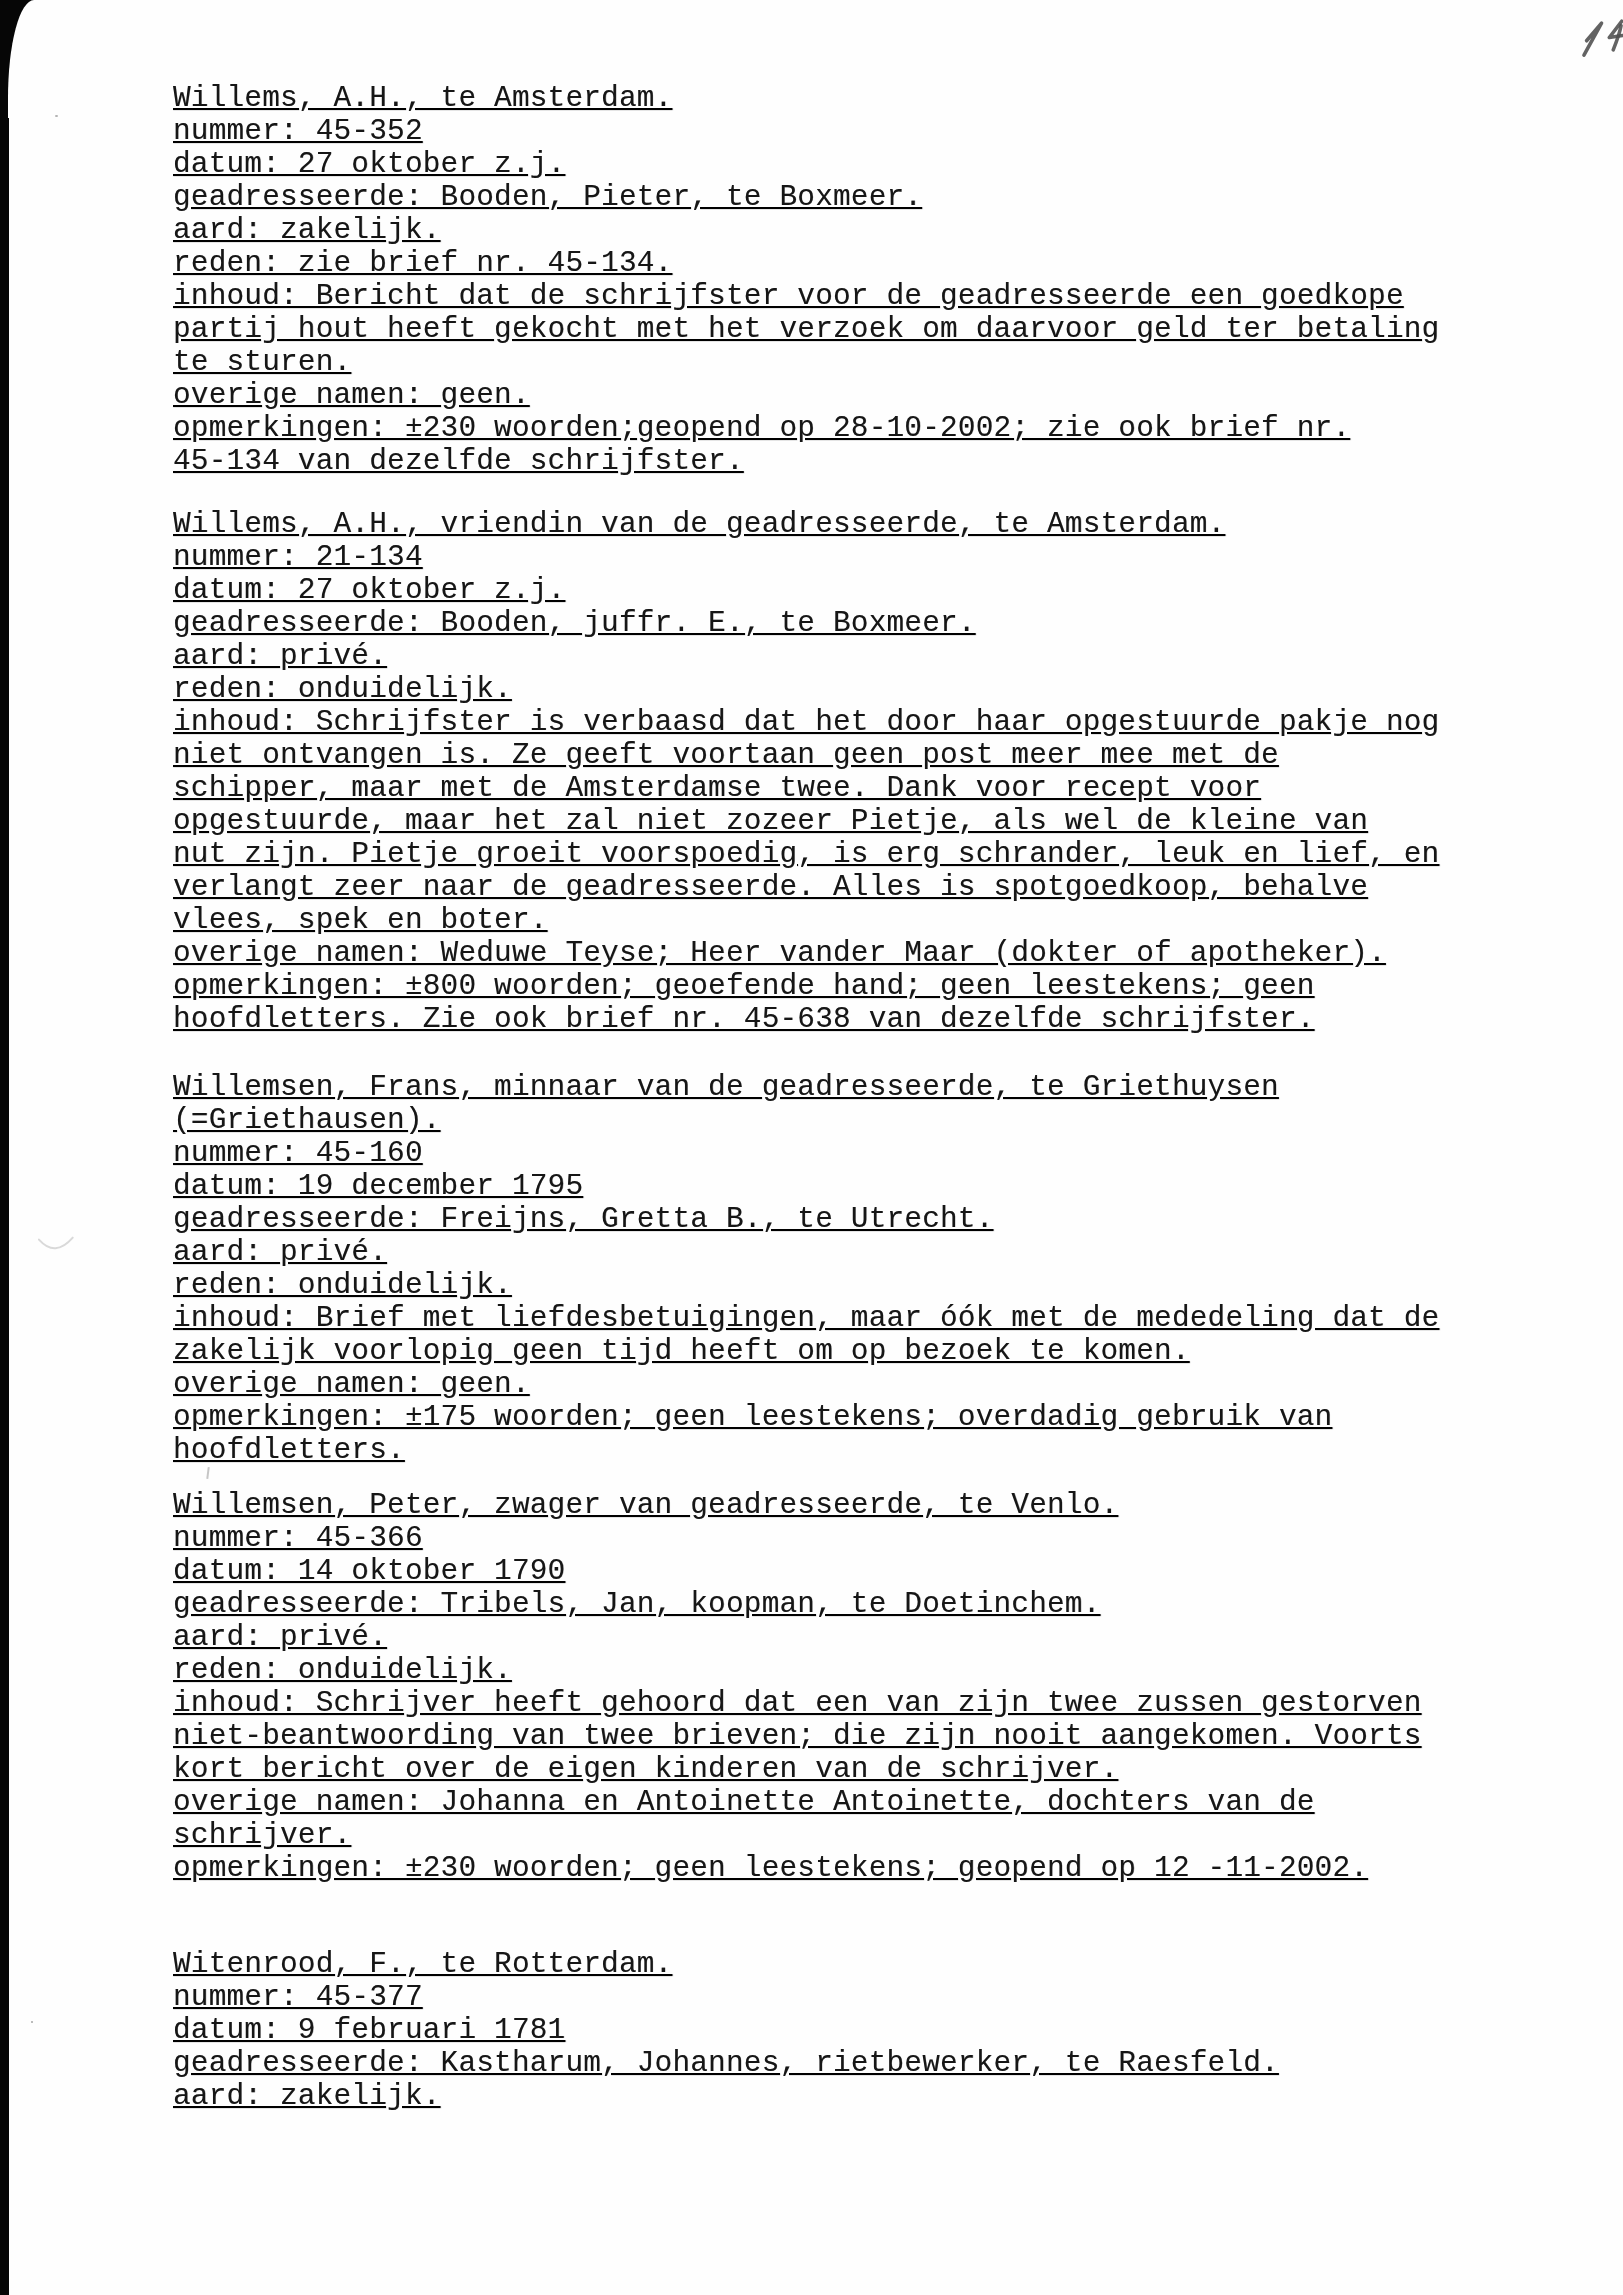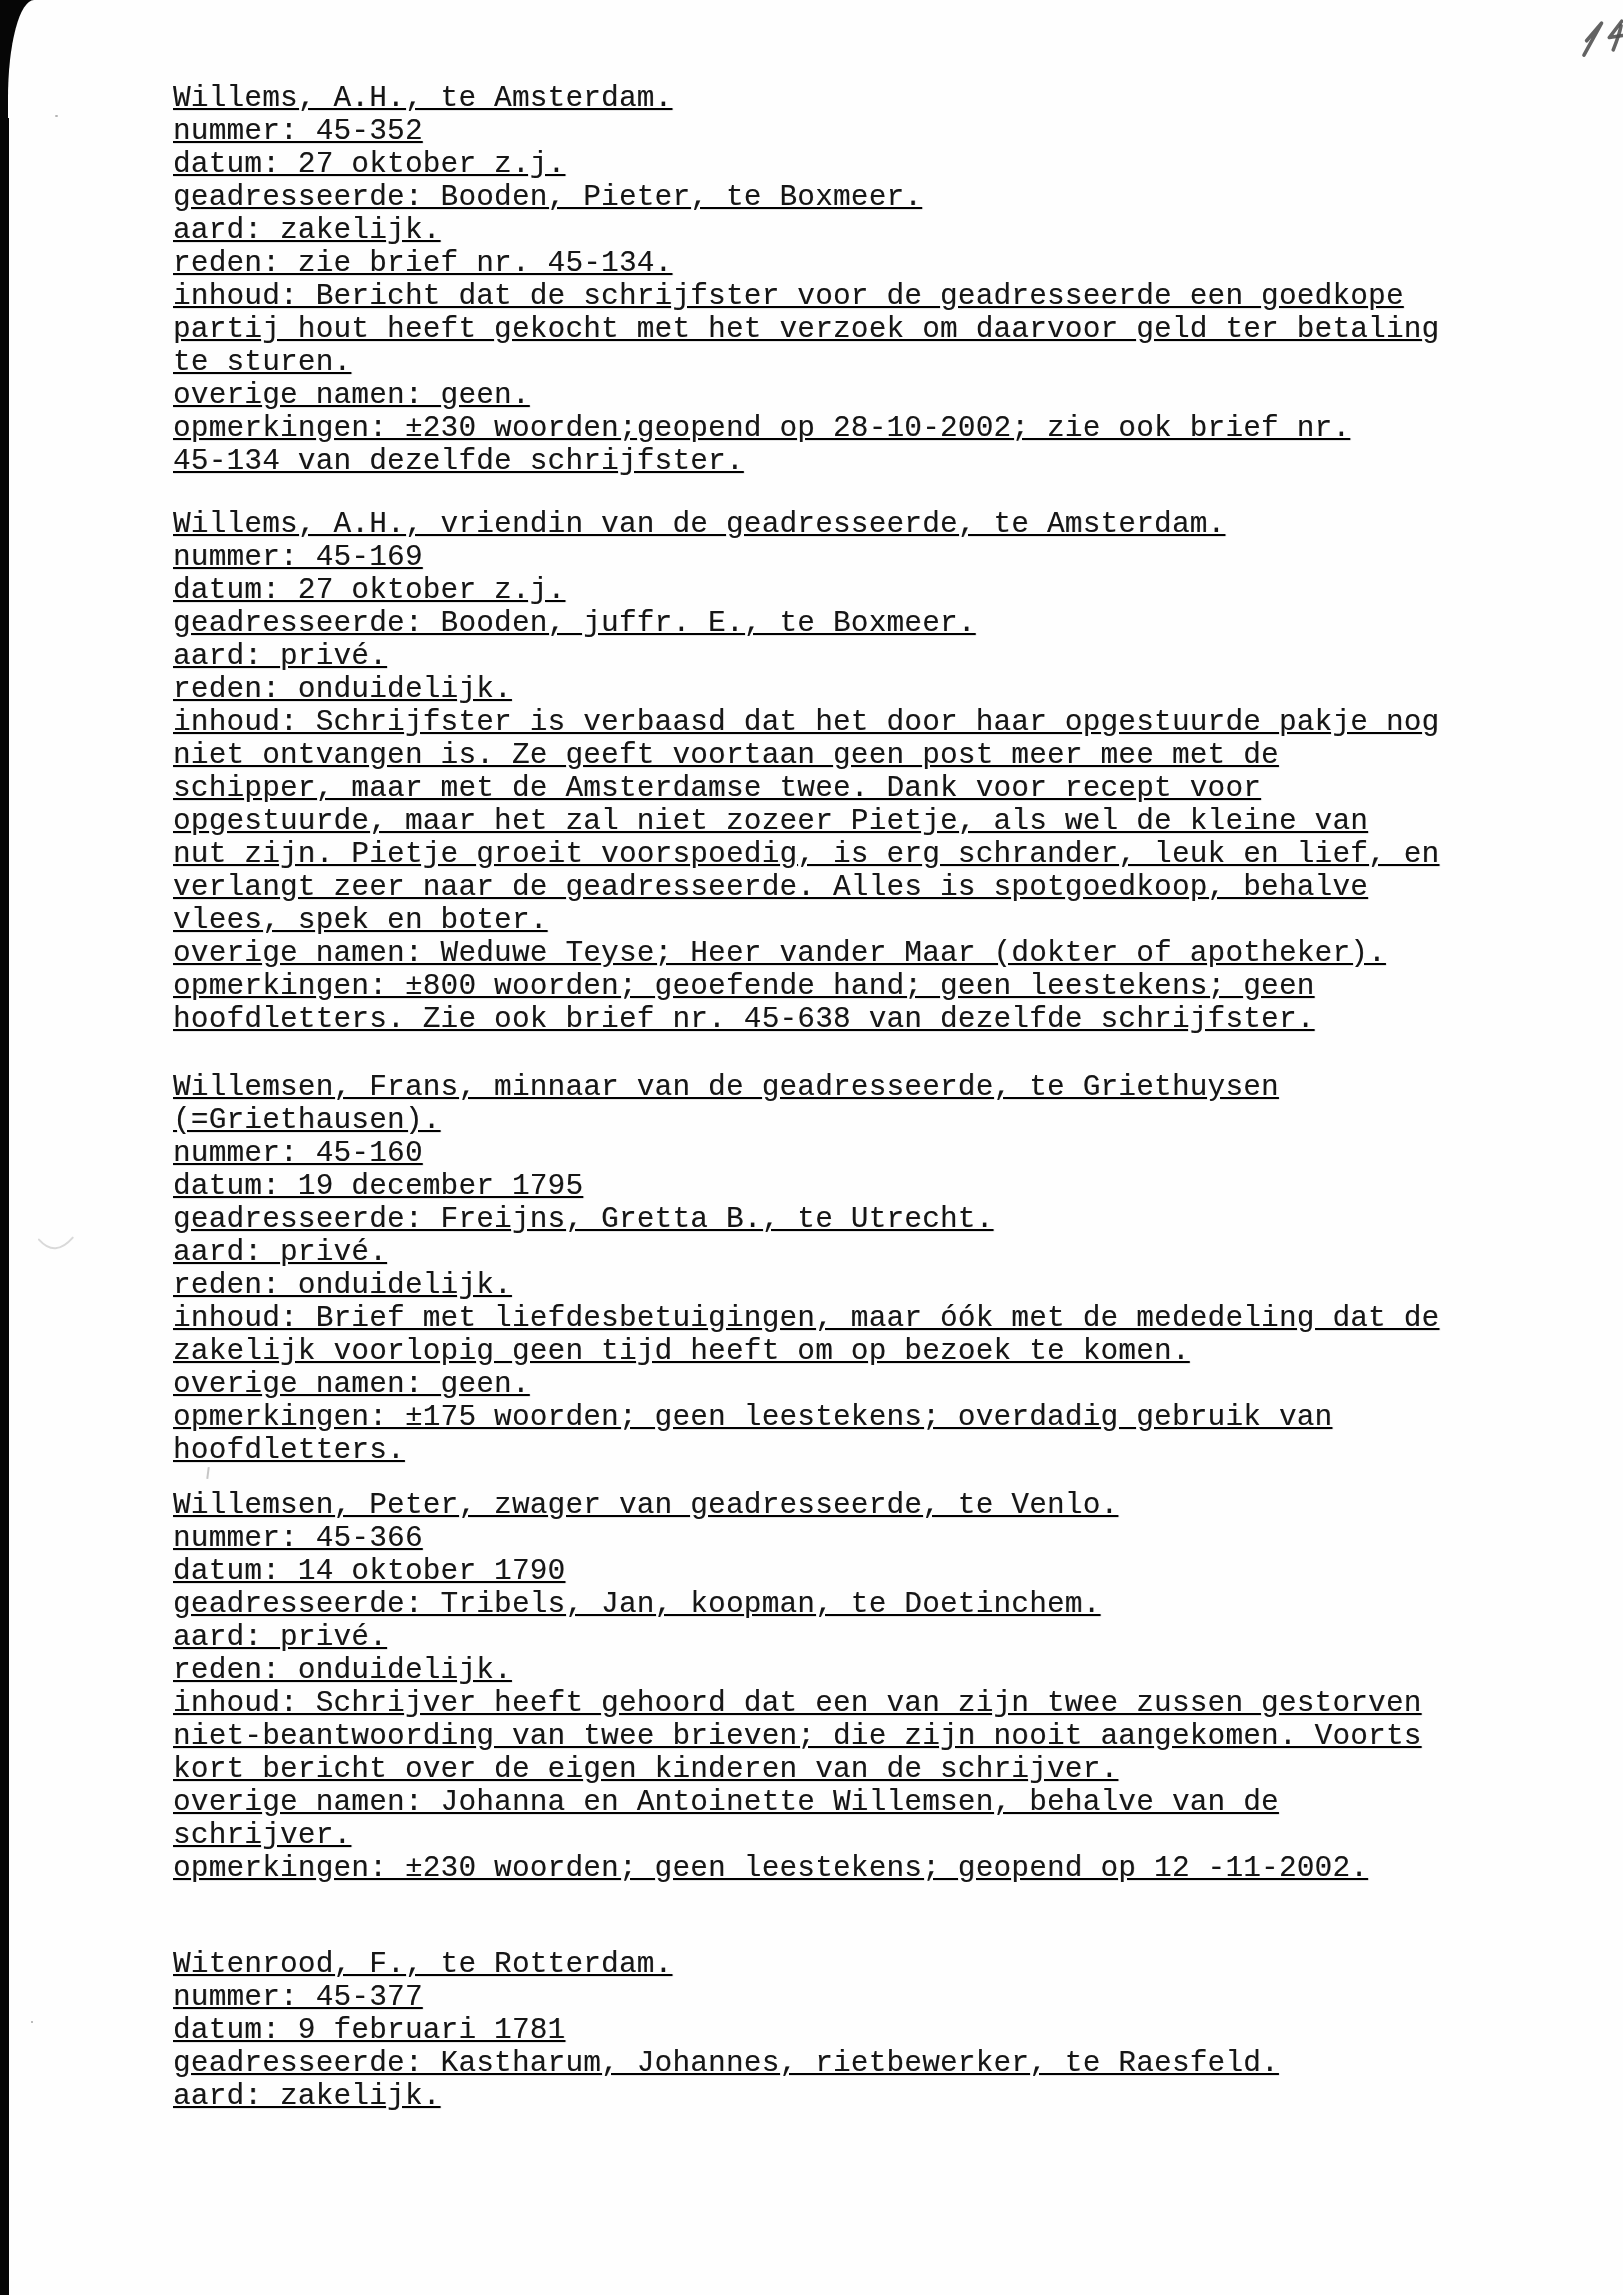--- a/index.html
+++ b/index.html
@@ -134,21 +134,21 @@
         <div class="line">reden: zie brief nr. 45-134.</div>
         <div class="line">inhoud: Bericht dat de schrijfster voor de geadresseerde een goedkope</div>
         <div class="line">partij hout heeft gekocht met het verzoek om daarvoor geld ter betaling</div>
         <div class="line">te sturen.</div>
         <div class="line">overige namen: geen.</div>
         <div class="line">opmerkingen: ±230 woorden;geopend op 28-10-2002; zie ook brief nr.</div>
         <div class="line">45-134 van dezelfde schrijfster.</div>
       </section>
     <section class="record" style="top:508px">
         <div class="line">Willems, A.H., vriendin van de geadresseerde, te Amsterdam.</div>
-        <div class="line">nummer: 45-169</div>
+        <div class="line">nummer: 21-134</div>
         <div class="line">datum: 27 oktober z.j.</div>
         <div class="line">geadresseerde: Booden, juffr. E., te Boxmeer.</div>
         <div class="line">aard: privé.</div>
         <div class="line">reden: onduidelijk.</div>
         <div class="line">inhoud: Schrijfster is verbaasd dat het door haar opgestuurde pakje nog</div>
         <div class="line">niet ontvangen is. Ze geeft voortaan geen post meer mee met de</div>
         <div class="line">schipper, maar met de Amsterdamse twee. Dank voor recept voor</div>
         <div class="line">opgestuurde, maar het zal niet zozeer Pietje, als wel de kleine van</div>
         <div class="line">nut zijn. Pietje groeit voorspoedig, is erg schrander, leuk en lief, en</div>
         <div class="line">verlangt zeer naar de geadresseerde. Alles is spotgoedkoop, behalve</div>
@@ -174,21 +174,21 @@
     <section class="record" style="top:1489px">
         <div class="line">Willemsen, Peter, zwager van geadresseerde, te Venlo.</div>
         <div class="line">nummer: 45-366</div>
         <div class="line">datum: 14 oktober 1790</div>
         <div class="line">geadresseerde: Tribels, Jan, koopman, te Doetinchem.</div>
         <div class="line">aard: privé.</div>
         <div class="line">reden: onduidelijk.</div>
         <div class="line">inhoud: Schrijver heeft gehoord dat een van zijn twee zussen gestorven</div>
         <div class="line">niet-beantwoording van twee brieven; die zijn nooit aangekomen. Voorts</div>
         <div class="line">kort bericht over de eigen kinderen van de schrijver.</div>
-        <div class="line">overige namen: Johanna en Antoinette Willemsen, behalve van de</div>
+        <div class="line">overige namen: Johanna en Antoinette Antoinette, dochters van de</div>
         <div class="line">schrijver.</div>
         <div class="line">opmerkingen: ±230 woorden; geen leestekens; geopend op 12 -11-2002.</div>
       </section>
     <section class="record" style="top:1948px">
         <div class="line">Witenrood, F., te Rotterdam.</div>
         <div class="line">nummer: 45-377</div>
         <div class="line">datum: 9 februari 1781</div>
         <div class="line">geadresseerde: Kastharum, Johannes, rietbewerker, te Raesfeld.</div>
         <div class="line">aard: zakelijk.</div>
       </section>

